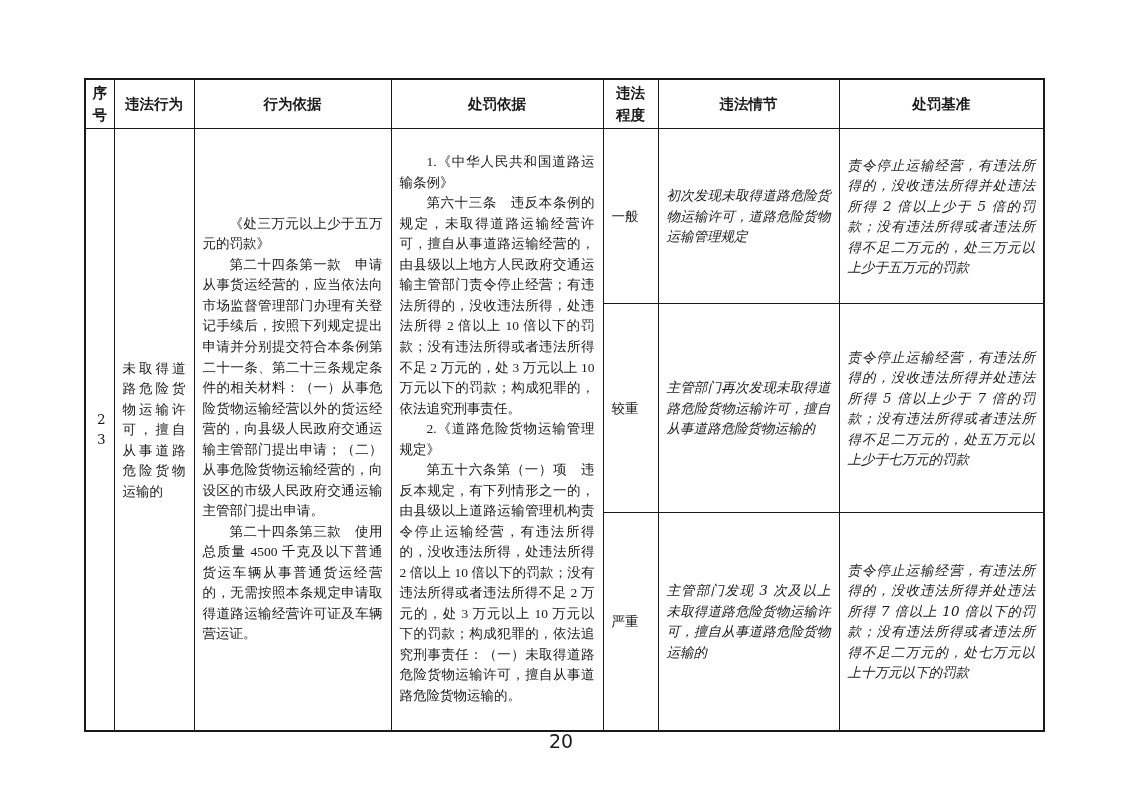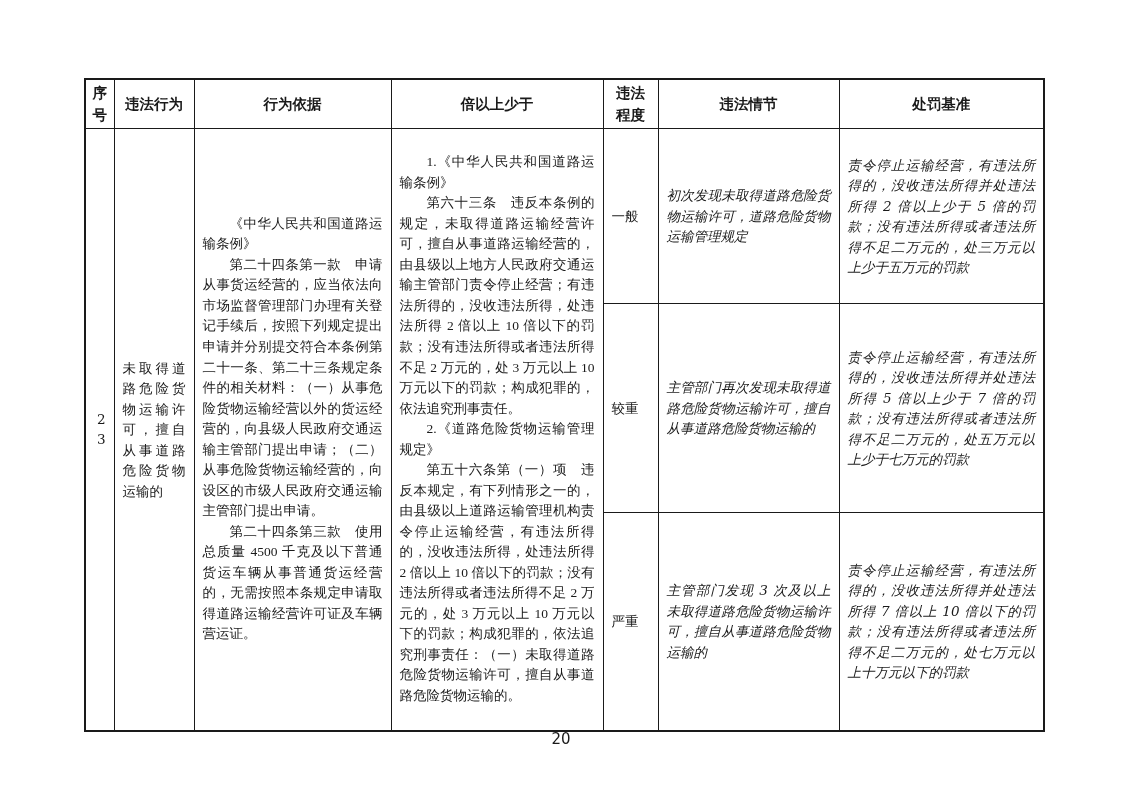--- a/index.html
+++ b/index.html
@@ -44,21 +44,21 @@
   .cell-degree { text-align: left; }
   .cell-circ, .cell-std { text-align: justify; text-justify: inter-character; font-style: italic; }
   tr.sub-row-1 > .sub-cell, tr.sub-row-1 > .rowspan-cell { height: 175px; }
   tr.sub-row-2 > .sub-cell { height: 209px; }
   tr.sub-row-3 > .sub-cell { height: 218px; }
   .page-number {
     position: absolute;
     left: 0; right: 0;
     top: 730px;
     text-align: center;
-    font-size: 15px;
+    font-size: 19px;
     font-family: "DejaVu Sans", "Liberation Sans", sans-serif;
   }
 </style>
 </head>
 <body>
 
 <div class="page">
   <table class="law-table">
     <colgroup>
       <col style="width:29px">
@@ -68,33 +68,33 @@
       <col style="width:55px">
       <col style="width:181px">
       <col style="width:205px">
     </colgroup>
     <thead>
       <tr>
         <th style="white-space:pre-line">序
 号</th>
         <th>违法行为</th>
         <th>行为依据</th>
-        <th>倍以上少于</th>
+        <th>处罚依据</th>
         <th style="white-space:pre-line">违法
 程度</th>
         <th>违法情节</th>
         <th>处罚基准</th>
       </tr>
     </thead>
     <tbody>
       <tr class="sub-row-1">
         <td class="cell-seq rowspan-cell" rowspan="3">23</td>
         <td class="cell-violation rowspan-cell" rowspan="3">未取得道路危险货物运输许可，擅自从事道路危险货物运输的</td>
         <td class="cell-basis rowspan-cell" rowspan="3">
-          <p>《中华人民共和国道路运输条例》</p>
+          <p>《处三万元以上少于五万元的罚款》</p>
           <p>第二十四条第一款　申请从事货运经营的，应当依法向市场监督管理部门办理有关登记手续后，按照下列规定提出申请并分别提交符合本条例第二十一条、第二十三条规定条件的相关材料：（一）从事危险货物运输经营以外的货运经营的，向县级人民政府交通运输主管部门提出申请；（二）从事危险货物运输经营的，向设区的市级人民政府交通运输主管部门提出申请。</p>
           <p>第二十四条第三款　使用总质量 4500 千克及以下普通货运车辆从事普通货运经营的，无需按照本条规定申请取得道路运输经营许可证及车辆营运证。</p>
         </td>
         <td class="cell-basis rowspan-cell" rowspan="3">
           <p>1.《中华人民共和国道路运输条例》</p>
           <p>第六十三条　违反本条例的规定，未取得道路运输经营许可，擅自从事道路运输经营的，由县级以上地方人民政府交通运输主管部门责令停止经营；有违法所得的，没收违法所得，处违法所得 2 倍以上 10 倍以下的罚款；没有违法所得或者违法所得不足 2 万元的，处 3 万元以上 10 万元以下的罚款；构成犯罪的，依法追究刑事责任。</p>
           <p>2.《道路危险货物运输管理规定》</p>
           <p>第五十六条第（一）项　违反本规定，有下列情形之一的，由县级以上道路运输管理机构责令停止运输经营，有违法所得的，没收违法所得，处违法所得 2 倍以上 10 倍以下的罚款；没有违法所得或者违法所得不足 2 万元的，处 3 万元以上 10 万元以下的罚款；构成犯罪的，依法追究刑事责任：（一）未取得道路危险货物运输许可，擅自从事道路危险货物运输的。</p>
         </td>
         <td class="cell-degree sub-cell">一般</td>

